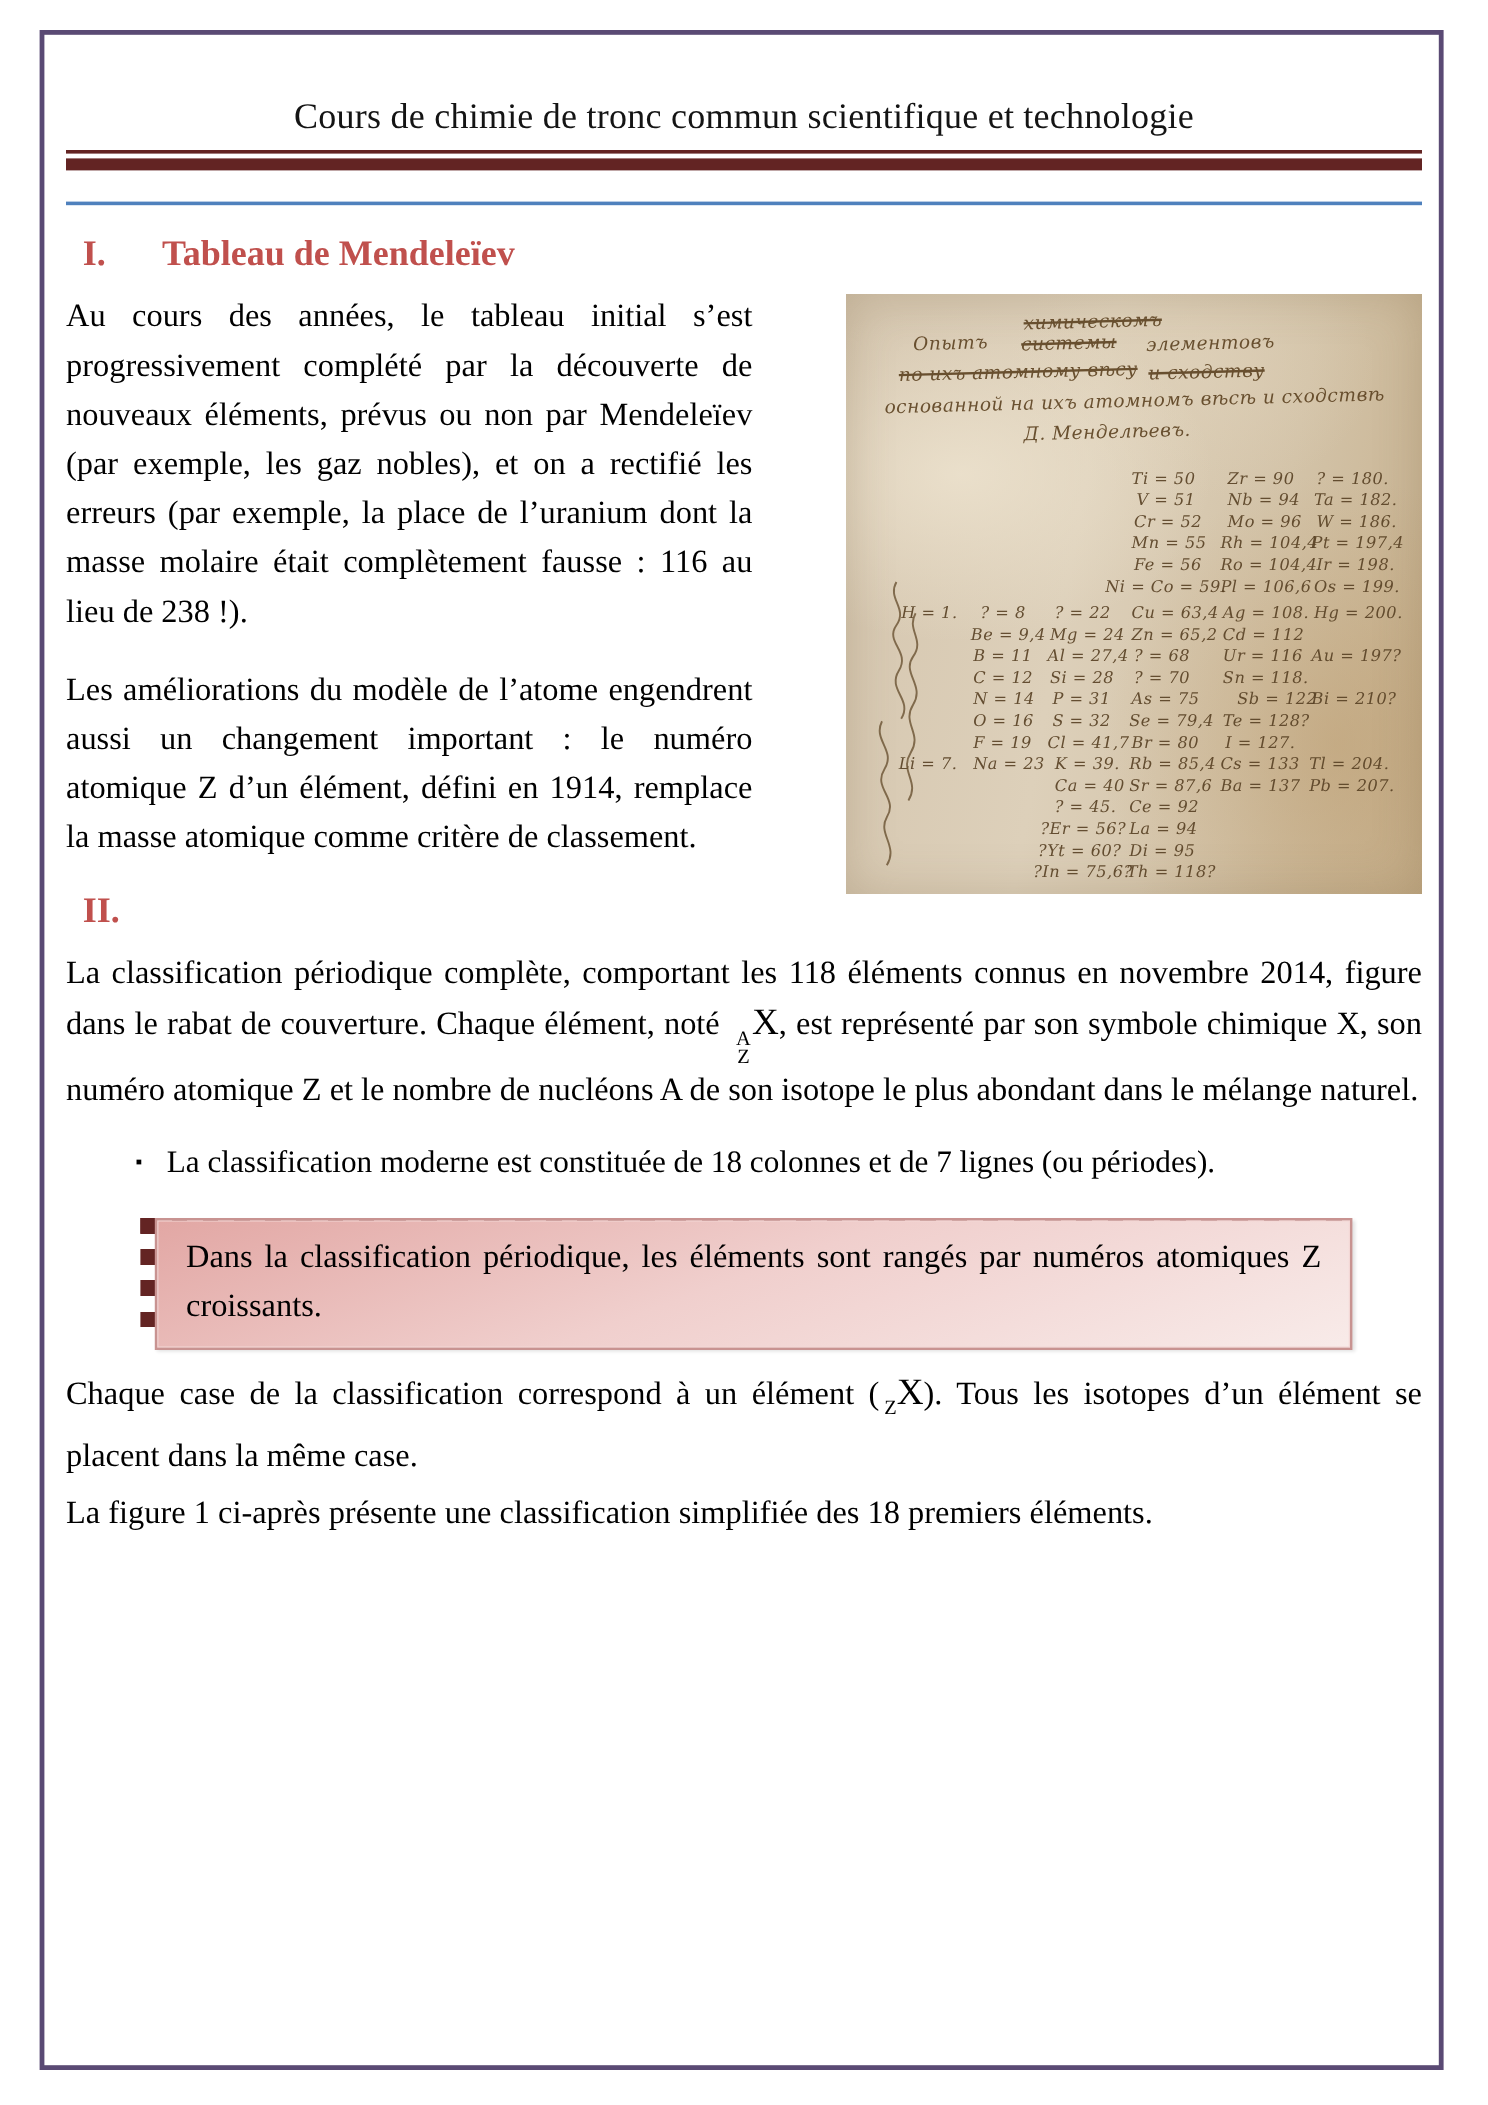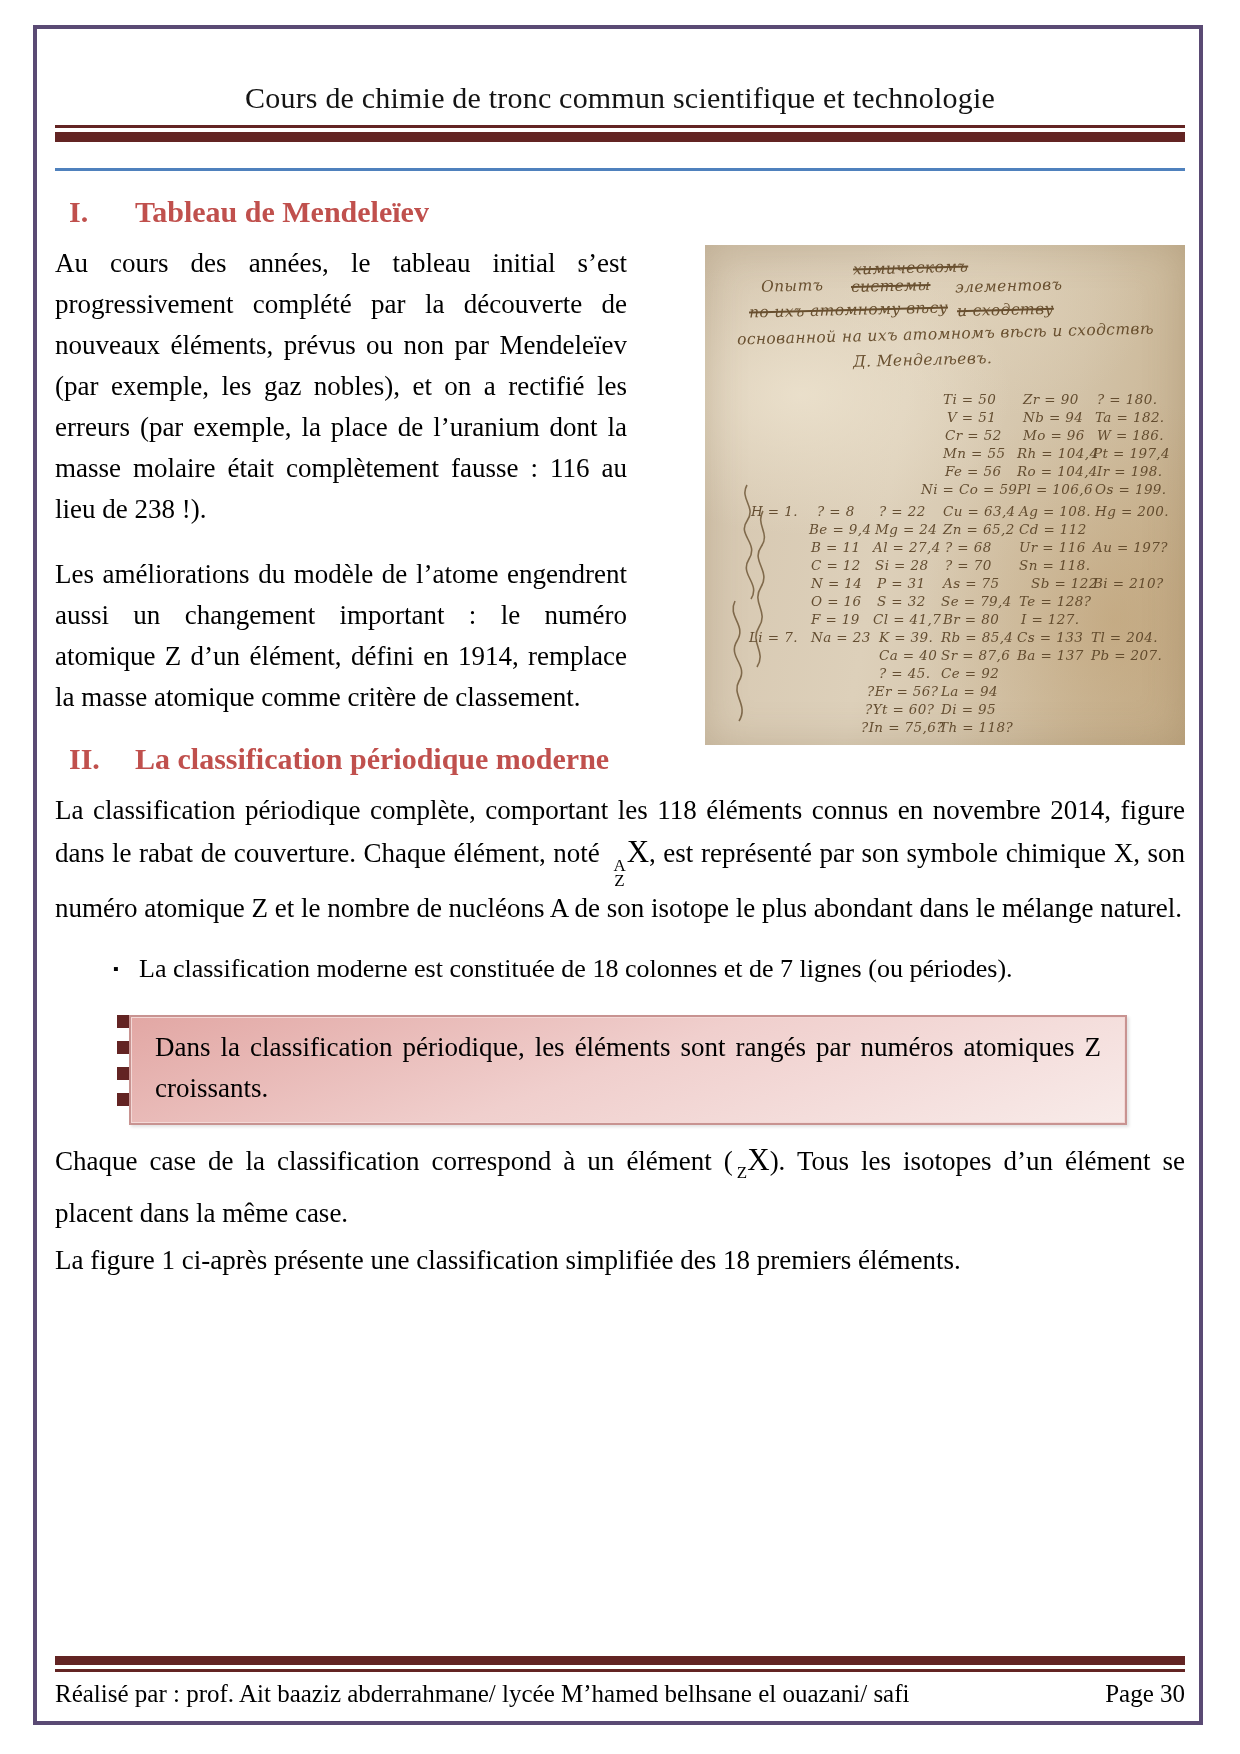--- a/index.html
+++ b/index.html
@@ -174,21 +174,20 @@
             <path d="M26 120 C 18 136, 38 144, 28 160 C 18 176, 40 184, 30 200 C 22 214, 40 224, 30 240"></path>
           </g>
         </svg>
       </div>
 
       <p class="para">Au cours des années, le tableau initial s’est progressivement complété par la découverte de nouveaux éléments, prévus ou non par Mendeleïev (par exemple, les gaz nobles), et on a rectifié les erreurs (par exemple, la place de l’uranium dont la masse molaire était complètement fausse : 116 au lieu de 238 !).</p>
       <p class="para">Les améliorations du modèle de l’atome engendrent aussi un changement important : le numéro atomique Z d’un élément, défini en 1914, remplace la masse atomique comme critère de classement.</p>
 
       <div class="sec-head">
         <span class="num">II.</span>
-        <span>La classification périodique moderne</span>
       </div>
 
       <p class="para"><span>La classification périodique complète, comportant les 118 éléments connus en novembre 2014, figure dans le rabat de couverture. Chaque élément, noté </span><span class="stack">
             <span>A</span>
             <span>Z</span>
           </span><span class="nuclide-x">X</span><span>, est représenté par son symbole chimique X, son numéro atomique Z et le nombre de nucléons A de son isotope le plus abondant dans le mélange naturel.</span></p>
 
       <div class="clear"></div>
     </div>
 
@@ -202,20 +201,13 @@
       <div class="callout-dash-left"></div>
       <div class="callout-box">Dans la classification périodique, les éléments sont rangés par numéros atomiques Z croissants.</div>
     </div>
 
     <p class="para"><span>Chaque case de la classification correspond à un élément (</span><span class="subz">Z</span><span class="nuclide-x">X</span><span>). Tous les isotopes d’un élément se placent dans la même case.</span></p>
 
     <p class="para" style="margin-top:6px;">La figure 1 ci-après présente une classification simplifiée des 18 premiers éléments.</p>
 
   </div>
 
-  <div class="footer">
-    <div class="rule-thick-thin"></div>
-    <div class="footer-row">
-      <span>Réalisé par : prof. Ait baaziz abderrahmane/ lycée M’hamed belhsane el ouazani/ safi</span>
-      <span>Page 30</span>
-    </div>
-  </div>
 </div>
 
 </body></html>

